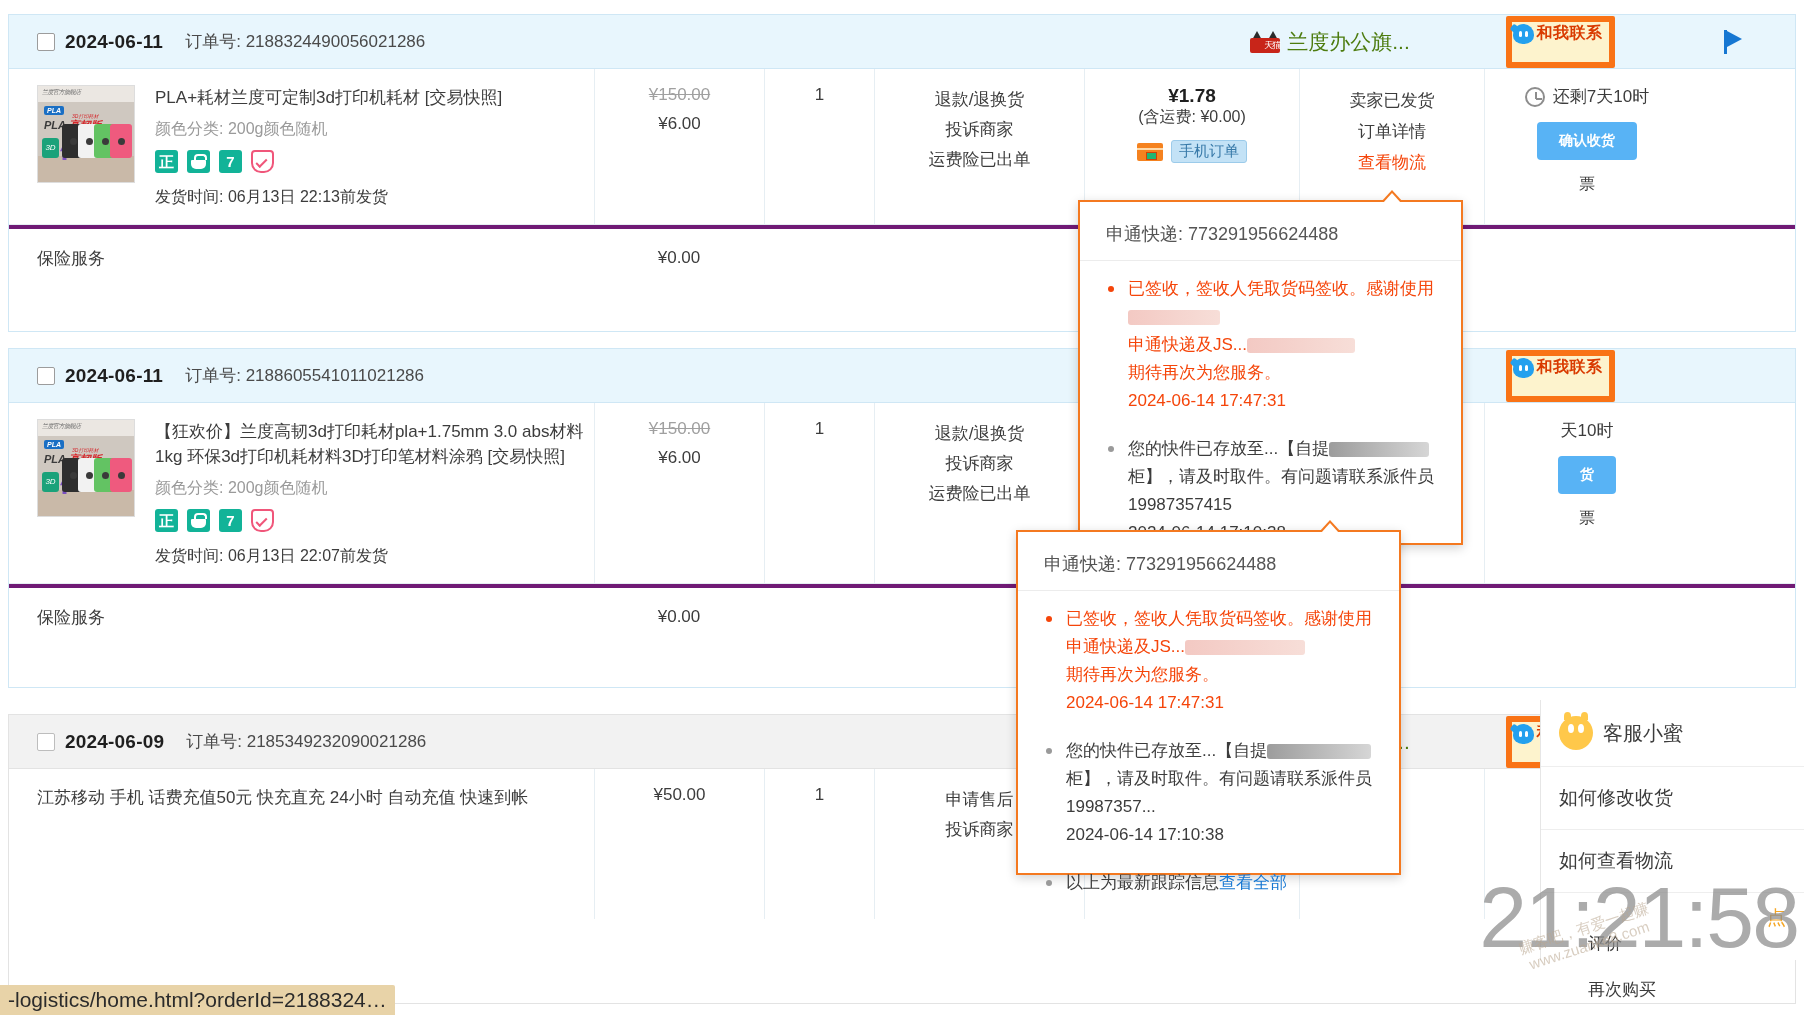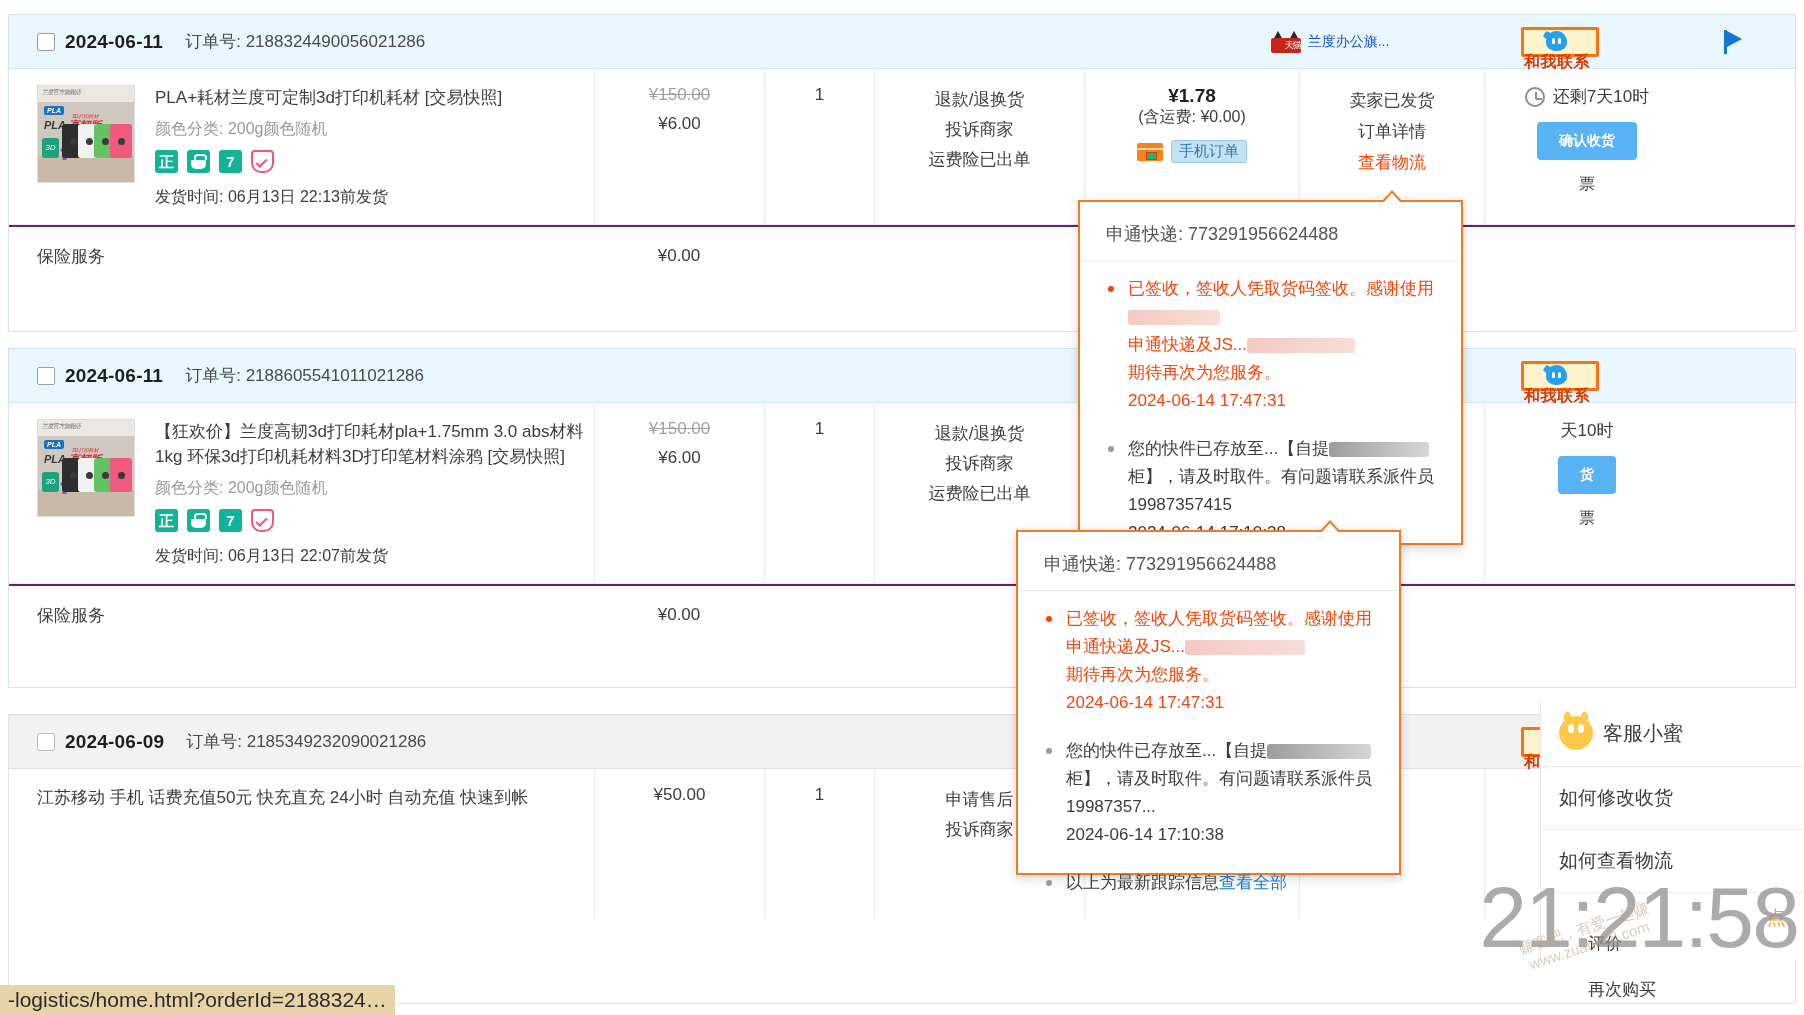--- a/index.html
+++ b/index.html
@@ -21,23 +21,23 @@
   .ck.g{border-color:#bdbdbd;}
   .odate{font-weight:bold;font-size:19px;color:#1f1f1f;letter-spacing:.2px;}
   .ono{margin-left:22px;color:#4a4a4a;font-size:17px;}
   .shopcell{width:230px;display:flex;align-items:center;justify-content:center;gap:7px;margin-left:auto;}
   .tmall{display:inline-block;width:30px;height:22px;position:relative;flex:none;}
   .tmall .ears{position:absolute;top:0;left:2px;width:26px;height:8px;}
   .tmall .ears:before,.tmall .ears:after{content:"";position:absolute;top:0;width:0;height:0;border-left:5px solid transparent;border-right:5px solid transparent;border-bottom:9px solid #2b2b2b;}
   .tmall .ears:before{left:0;}
   .tmall .ears:after{right:0;}
   .tmall .body{position:absolute;bottom:0;left:0;width:30px;height:15px;background:#c82519;border-radius:2px;color:#fff;font-size:9px;line-height:15px;text-align:right;letter-spacing:-1px;}
-  .shopname{color:#1d4ed8;font-size:14px;white-space:nowrap;}
+  .shopname{color:#4d7c0f;font-size:21px;white-space:nowrap;}
   .contactcell{width:230px;display:flex;align-items:center;justify-content:center;}
-  .ww{display:inline-flex;align-items:center;background:#fdf3cd;border:3px solid #f97316;height:24px;padding:0 6px 0 0;border-radius:2px;flex-direction:column;}
+  .ww{display:inline-flex;align-items:center;background:#fdf3cd;border:6px solid #f97316;height:24px;padding:0 6px 16px 0;border-radius:2px;}
   .wwicon{width:24px;height:22px;position:relative;flex:none;margin-right:1px;}
   .wwicon .drop{position:absolute;left:1px;top:1px;width:21px;height:20px;background:#24a0ee;border-radius:60% 60% 55% 55%/65% 65% 50% 50%;}
   .wwicon .drop:after{content:"";position:absolute;left:-2px;top:1px;width:7px;height:7px;background:#24a0ee;transform:rotate(40deg);border-radius:2px;}
   .wwicon .e1,.wwicon .e2{position:absolute;top:8px;width:3px;height:6px;background:#fff;border-radius:2px;}
   .wwicon .e1{left:7px;}
   .wwicon .e2{left:13px;}
   .wwtxt{color:#d93a00;font-weight:bold;font-size:16px;letter-spacing:.5px;}
   .flagcell{width:120px;display:flex;justify-content:center;align-items:center;}
   .flag{width:22px;height:24px;position:relative;}
   .flag .pole{position:absolute;left:0;top:0;width:3px;height:24px;background:#1677d2;}
@@ -99,21 +99,21 @@
   .st.link{color:#3c3c3c;}
   .st.orange{color:#f5450a;}
   .timer{display:flex;align-items:center;gap:8px;color:#3c3c3c;font-size:17px;}
   .clock{width:20px;height:20px;border:2px solid #8d8d8d;border-radius:50%;position:relative;box-sizing:border-box;flex:none;}
   .clock:before{content:"";position:absolute;left:8px;top:3px;width:2px;height:7px;background:#8d8d8d;}
   .clock:after{content:"";position:absolute;left:9px;top:9px;width:6px;height:2px;background:#8d8d8d;}
   .btn-blue{margin-top:14px;background:#58b3f5;color:#fff;font-weight:bold;font-size:14px;padding:10px 22px;border-radius:4px;border:none;cursor:pointer;}
   .mini{color:#3c3c3c;font-size:16px;margin-top:14px;}
 
   
-  .irow{display:flex;border-top:2px solid #701a75;height:58px;align-items:center;}
+  .irow{display:flex;border-top:4px solid #701a75;height:58px;align-items:center;}
   .ilabel{width:585px;padding-left:28px;box-sizing:border-box;color:#3c3c3c;font-size:17px;}
   .iprice{width:170px;text-align:center;color:#3c3c3c;font-size:17px;}
 
   
   .pop{position:absolute;background:#fff;border:2px solid #f47920;box-sizing:border-box;box-shadow:0 3px 10px rgba(0,0,0,.18);}
   .pop .arrow{position:absolute;top:-12px;width:0;height:0;border-left:11px solid transparent;border-right:11px solid transparent;border-bottom:12px solid #f47920;}
   .pop .arrow i{position:absolute;left:-9px;top:3px;width:0;height:0;border-left:9px solid transparent;border-right:9px solid transparent;border-bottom:10px solid #fff;}
   .pophead{padding:20px 26px 14px;color:#555;font-size:18px;border-bottom:1px solid #ececec;}
   .popbody{padding:14px 26px 16px;}
   .tl{list-style:none;margin:0;padding:0;}

